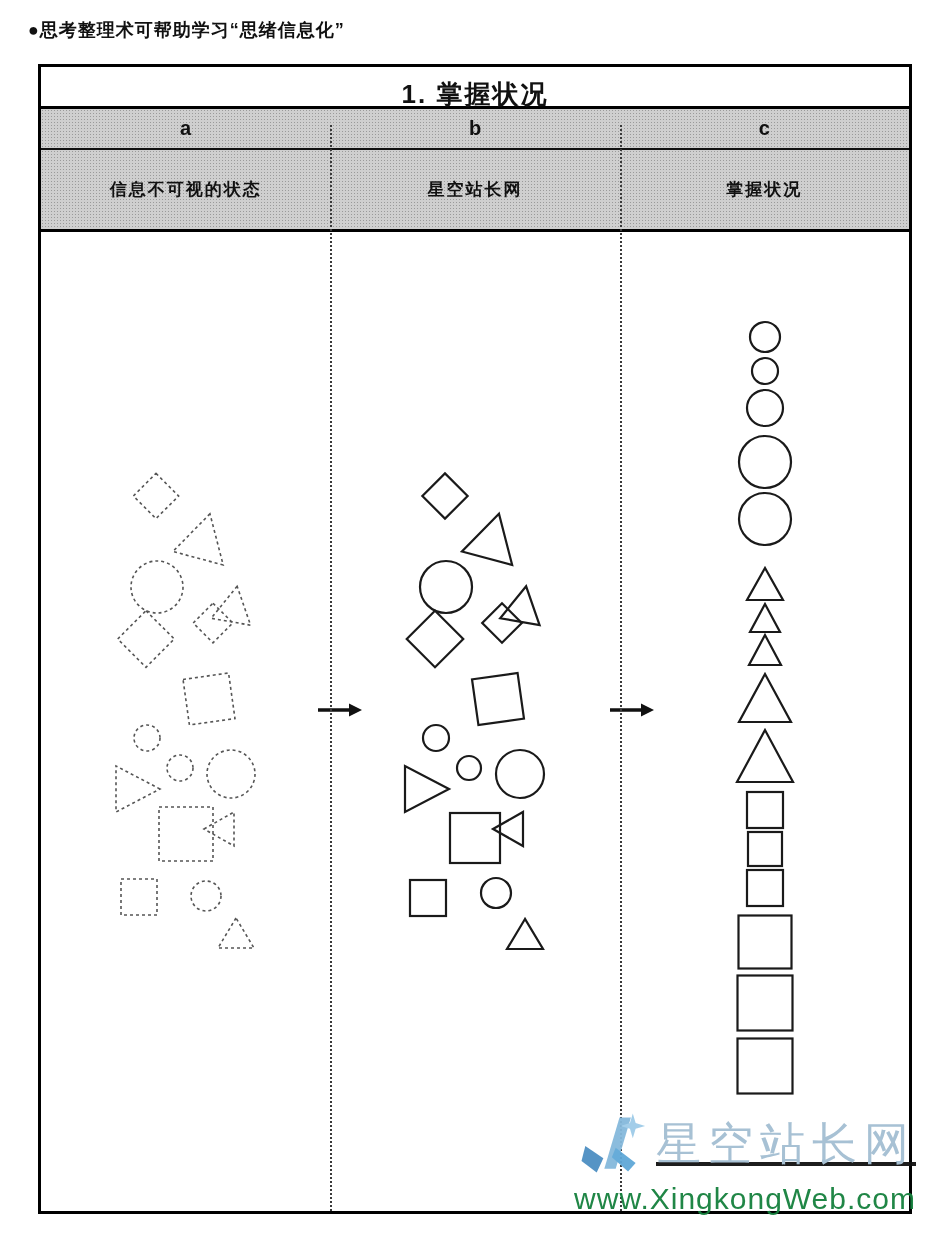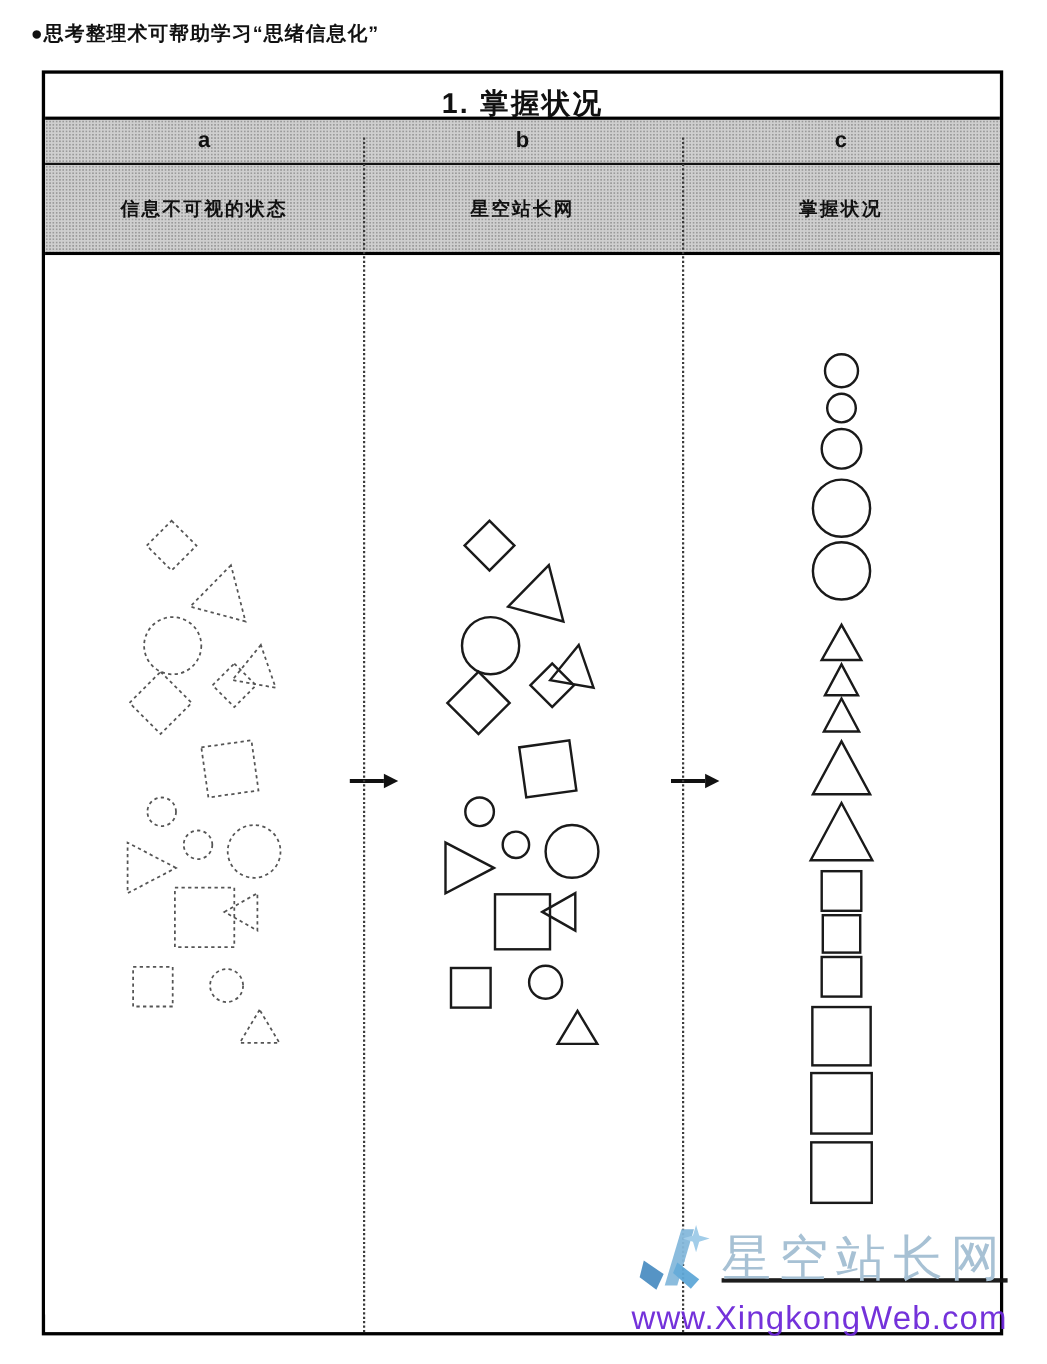--- a/index.html
+++ b/index.html
@@ -40,21 +40,21 @@
   }
   .divider.d1{left:289px;}
   .divider.d2{left:579px;}
   .watermark{
     position:absolute;right:36px;bottom:24px;z-index:10;opacity:.95;
     display:flex;flex-direction:column;align-items:flex-end;
   }
   .wm-top{display:flex;align-items:center;gap:8px;text-decoration:underline;}
   .wm-logo{width:76px;height:76px;}
   .wm-name{font-size:45px;color:#a3bed2;letter-spacing:7px;}
-  .wm-url{font-size:30px;color:#6d28d9;margin-top:0px;letter-spacing:1px;}
+  .wm-url{font-size:30px;color:#15803d;margin-top:0px;letter-spacing:1px;}
 </style>
 </head>
 <body>
 
 <div class="page">
 
   <div class="top-note">●思考整理术可帮助学习“思绪信息化”</div>
 
   <div class="main-box">
 

